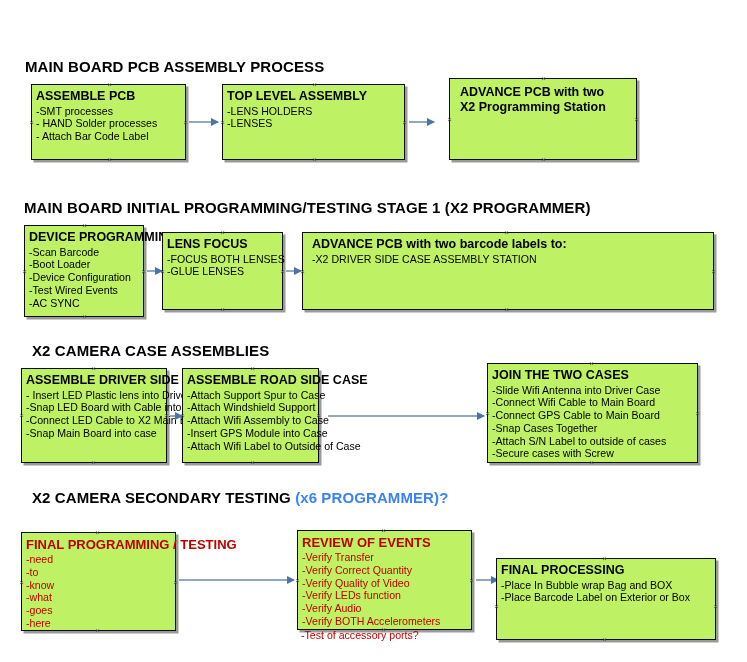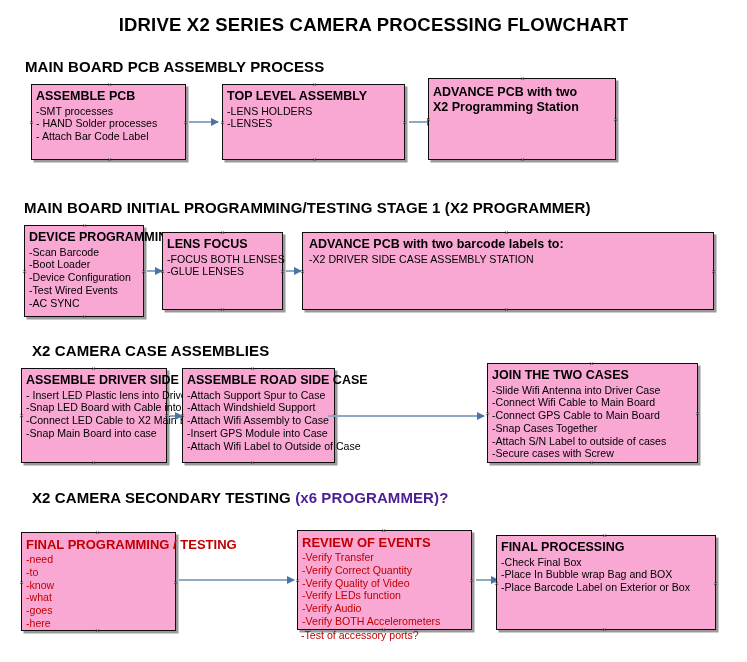--- a/index.html
+++ b/index.html
@@ -12,25 +12,25 @@
   #stage{position:relative;width:747px;height:662px;}
 
   .title{
     position:absolute;left:0;top:14px;width:747px;text-align:center;
     font-size:18.5px;font-weight:bold;color:#000;letter-spacing:.2px;
   }
   .section{
     position:absolute;font-size:15px;font-weight:bold;color:#000;
     white-space:nowrap;letter-spacing:.1px;
   }
-  .section .red{color:#4c1d95;}
+  .section .red{color:#3b82f6;}
 
   .box{
     position:absolute;
-    background:#f9a8d4;
+    background:#bef264;
     border:1.2px solid #0d0d0d;
     box-shadow:2.5px 2.5px 0 0 #9a9a9a;
     box-sizing:border-box;
     overflow:visible;
   }
   .box .bt{
     font-size:12.5px;font-weight:bold;color:#000;
     line-height:1.18;white-space:nowrap;
   }
   .box .bl{
@@ -61,21 +61,20 @@
     font-size:8px;line-height:7px;text-align:center;
     font-family:"Liberation Sans", sans-serif;
   }
   .xm:before{content:"\00D7";}
 </style>
 </head>
 <body>
 
 <div id="stage">
 
-  <div class="title">IDRIVE X2  SERIES CAMERA PROCESSING FLOWCHART</div>
 
   <div class="section" style="left:25px;top:58px;">
     <span>MAIN BOARD PCB ASSEMBLY PROCESS</span>
   </div>
 
   <div class="box" style="left:31px;top:84px;width:155px;height:76px;">
     <div class="pad">
       <div class="bt">ASSEMBLE PCB</div>
       <div class="lines">
         <div class="bl"> -SMT processes</div>
@@ -100,21 +99,21 @@
       </div>
     </div>
     <span class="xm" style="left:88px;top:-4px;"></span>
     <span class="xm" style="left:88px;bottom:-4px;"></span>
     <span class="xm" style="left:-4px;top:34px;"></span>
     <span class="xm" style="right:-4px;top:34px;"></span>
   </div>
 
   <div class="conn" style="left:409px;top:121px;width:25px;"></div>
 
-  <div class="box" style="left:428px;top:78px;width:188px;height:82px;">
+  <div class="box" style="left:449px;top:78px;width:188px;height:82px;padding-left:6px;">
     <div class="pad" style="padding-top:6px;">
       <div class="bt">ADVANCE PCB with two</div>
       <div class="bt"> X2 Programming Station</div>
     </div>
     <span class="xm" style="left:90px;top:-4px;"></span>
     <span class="xm" style="left:90px;bottom:-4px;"></span>
     <span class="xm" style="left:-4px;top:37px;"></span>
     <span class="xm" style="right:-4px;top:37px;"></span>
   </div>
 
@@ -151,21 +150,21 @@
     </div>
     <span class="xm" style="left:56px;top:-4px;"></span>
     <span class="xm" style="left:56px;bottom:-4px;"></span>
     <span class="xm" style="left:-4px;top:35px;"></span>
     <span class="xm" style="right:-4px;top:35px;"></span>
   </div>
 
   <div class="conn" style="left:286px;top:270px;width:15px;"></div>
 
   <div class="box" style="left:302px;top:232px;width:412px;height:78px;">
-    <div class="pad" style="padding-left:6px;">
+    <div class="pad" style="padding-left:0;margin-left:9px;">
       <div class="bt">ADVANCE PCB with two barcode labels to:</div>
       <div class="lines">
         <div class="bl">-X2 DRIVER  SIDE  CASE  ASSEMBLY STATION</div>
       </div>
     </div>
     <span class="xm" style="left:200px;top:-4px;"></span>
     <span class="xm" style="left:200px;bottom:-4px;"></span>
     <span class="xm" style="left:-4px;top:35px;"></span>
     <span class="xm" style="right:-4px;top:35px;"></span>
   </div>
@@ -185,21 +184,21 @@
       </div>
     </div>
     <span class="xm" style="left:68px;top:-4px;"></span>
     <span class="xm" style="left:68px;bottom:-4px;"></span>
     <span class="xm" style="left:-4px;top:43px;"></span>
     <span class="xm" style="right:-4px;top:43px;"></span>
   </div>
 
   <div class="conn" style="left:170px;top:415px;width:12px;"></div>
 
-  <div class="box" style="left:182px;top:368px;width:153px;height:95px;">
+  <div class="box" style="left:182px;top:368px;width:137px;height:95px;">
     <div class="pad">
       <div class="bt">ASSEMBLE ROAD SIDE CASE</div>
       <div class="lines">
         <div class="bl">-Attach Support Spur to Case</div>
         <div class="bl">-Attach Windshield Support</div>
         <div class="bl">-Attach Wifi Assembly to Case</div>
         <div class="bl">-Insert GPS Module into Case</div>
         <div class="bl">-Attach Wifi Label to Outside of Case</div>
       </div>
     </div>
@@ -268,25 +267,24 @@
     <span class="xm" style="left:82px;top:-4px;"></span>
     <span class="xm" style="left:82px;bottom:-4px;"></span>
     <span class="xm" style="left:-4px;top:46px;"></span>
     <span class="xm" style="right:-4px;top:46px;"></span>
   </div>
 
   <div class="overflow-line" style="left:301px;top:629px;">-Test of accessory ports?</div>
 
   <div class="conn" style="left:476px;top:579px;width:22px;"></div>
 
-  <div class="box" style="left:496px;top:535px;width:220px;height:95px;">
+  <div class="box" style="left:496px;top:558px;width:220px;height:82px;">
     <div class="pad">
       <div class="bt">FINAL PROCESSING</div>
       <div class="lines">
-        <div class="bl"> -Check Final Box</div>
         <div class="bl">-Place In Bubble wrap Bag and BOX</div>
         <div class="bl">-Place Barcode Label on Exterior or Box</div>
       </div>
     </div>
     <span class="xm" style="left:104px;top:-4px;"></span>
     <span class="xm" style="left:104px;bottom:-4px;"></span>
     <span class="xm" style="left:-4px;top:44px;"></span>
     <span class="xm" style="right:-4px;top:44px;"></span>
   </div>
 

